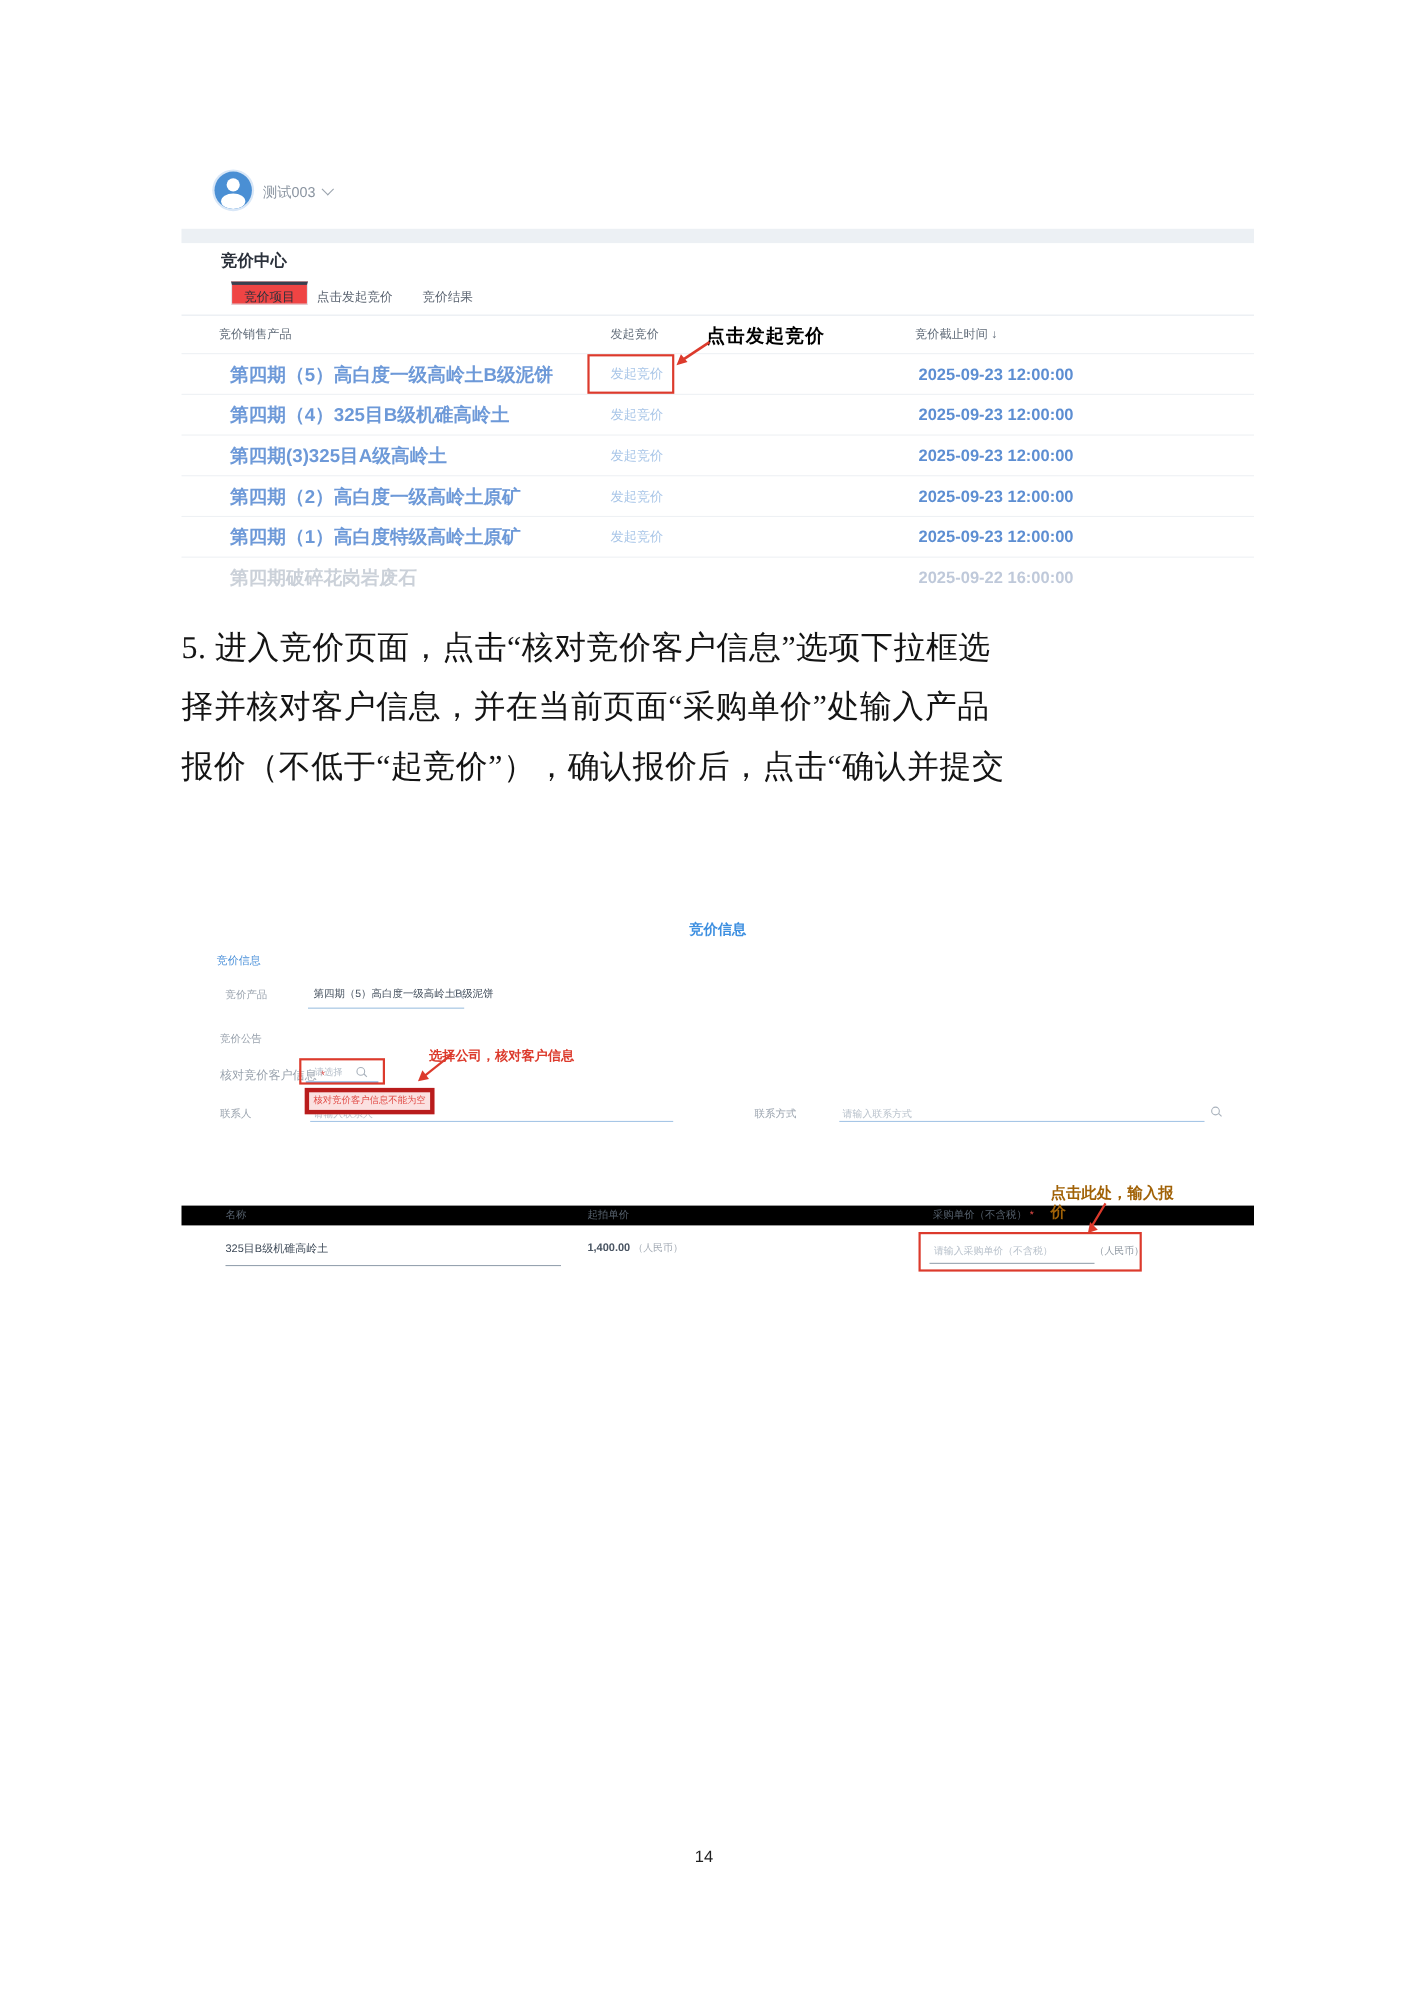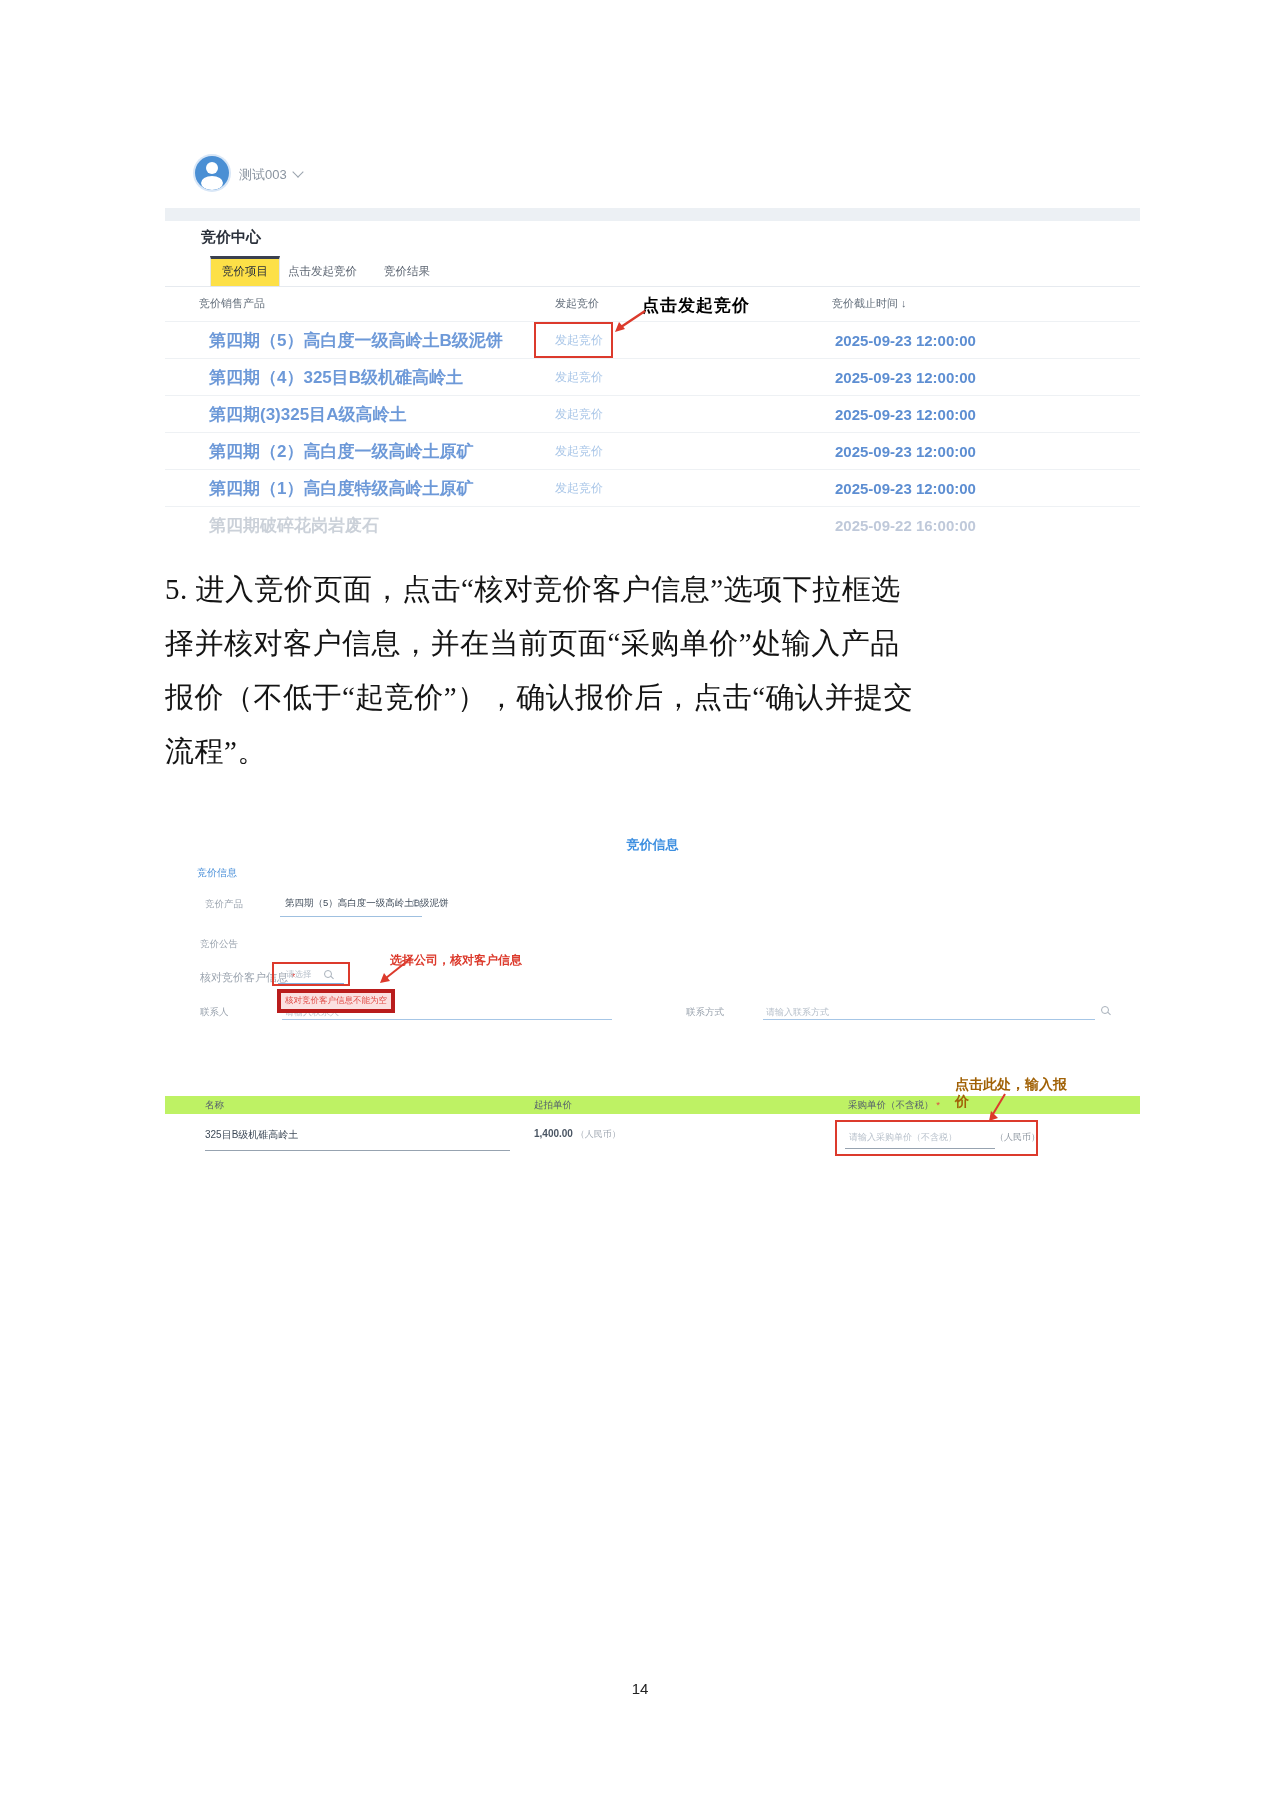--- a/index.html
+++ b/index.html
@@ -18,22 +18,22 @@
     background:#fff;border-radius:50%;}
   .avatar::after{content:"";position:absolute;left:6px;top:20px;width:22px;height:14px;
     background:#fff;border-radius:50%;}
   .username{left:74px;top:36px;font-size:13px;color:#8a94a0;}
   .chev{display:inline-block;width:7px;height:7px;border-right:1.5px solid #9aa3ad;
     border-bottom:1.5px solid #9aa3ad;transform:rotate(45deg);margin-left:7px;
     vertical-align:3px;}
   .strip{left:0;top:78px;width:975px;height:13px;background:#ecf0f4;}
   .shot1-title{left:36px;top:98px;font-size:15px;font-weight:bold;color:#2b313b;}
   .tabline{left:0;top:156px;width:975px;height:1px;background:#e6eaef;}
-  .tab-active{left:45px;top:126px;width:70px;height:31px;box-sizing:border-box;
-    border:1px solid #e2e6ec;border-top:3px solid #39404f;background:#fde047;
+  .tab-active{left:45px;top:126px;width:70px;height:21px;box-sizing:border-box;
+    border:1px solid #e2e6ec;border-top:3px solid #39404f;background:#ef4444;
     font-size:11.5px;color:#2b313b;text-align:center;line-height:25px;z-index:2;}
   .tab-plain{top:126px;height:31px;line-height:31px;font-size:11.5px;color:#5c6572;}
   .tab2{left:123px;}
   .tab3{left:219px;}
   .th{font-size:11px;color:#626d7a;top:166px;}
   .th-product{left:34px;}
   .th-launch{left:390px;}
   .th-deadline{left:667px;}
   .ann-red1{left:477px;top:164px;font-size:17px;font-weight:bold;color:#000000;
     letter-spacing:1px;z-index:5;}
@@ -71,21 +71,21 @@
   .uline-blue{height:1px;background:#9fc0e0;}
   .uline-gray{height:1px;background:#97a3b0;}
   .ann-red2{left:225px;top:124px;font-size:12px;font-weight:bold;color:#dc3a2c;z-index:5;}
   .cust-redbox{left:107px;top:134px;width:78px;height:24px;box-sizing:border-box;
     border:2px solid #dc3a2c;z-index:4;}
   .cust-uline{left:113px;top:155px;width:66px;height:2px;background:#7fb0e0;}
   .cust-error{left:112px;top:161px;background:#fbe1e1;border:4px solid #b91c1c;
     font-size:8.5px;color:#e04a45;padding:2px 4px;white-space:nowrap;z-index:3;}
   .price-ann{left:790px;top:248px;font-size:14px;font-weight:bold;color:#a16207;
     line-height:17px;z-index:6;}
-  .price-band{left:0;top:268px;width:975px;height:18px;background:#bef264;line-height:18px;}
+  .price-band{left:0;top:268px;width:975px;height:18px;background:#000000;line-height:18px;}
   .bandlabel{position:absolute;font-size:9.5px;color:#55606c;white-space:nowrap;}
   .price-redbox{left:670px;top:292px;width:203px;height:36px;box-sizing:border-box;
     border:2px solid #dc3a2c;z-index:4;}
   .prow-name{left:40px;top:300px;font-size:10px;color:#3e4a58;}
   .prow-start{left:369px;top:300px;font-size:10px;font-weight:600;color:#4a5563;}
   .unit{font-weight:normal;font-size:9px;color:#a0a8b2;}
 
   
   #pagenum{left:0;right:0;top:1680px;text-align:center;font-size:15px;color:#222;}
 
@@ -151,21 +151,20 @@
   <div class="abs s1row row-disabled" style="top:376px;">
     <span class="c-product">第四期破碎花岗岩废石</span>
     <span class="c-deadline">2025-09-22 16:00:00</span>
   </div>
 </div>
 
 <div id="para" class="abs">
   <div class="pline">5. 进入竞价页面，点击“核对竞价客户信息”选项下拉框选</div>
   <div class="pline">择并核对客户信息，并在当前页面“采购单价”处输入产品</div>
   <div class="pline">报价（不低于“起竞价”），确认报价后，点击“确认并提交</div>
-  <div class="pline">流程”。</div>
 </div>
 
 <div id="shot2" class="abs">
 
   <div class="abs s2-heading">竞价信息</div>
   <div class="abs s2-seclink">竞价信息</div>
 
   <div class="abs flabel" style="left:40px;top:70px;">竞价产品</div>
   <div class="abs fvalue" style="left:120px;top:69px;">第四期（5）高白度一级高岭土B级泥饼</div>
   <div class="abs mag" style="left:247px;top:71px;"></div>

